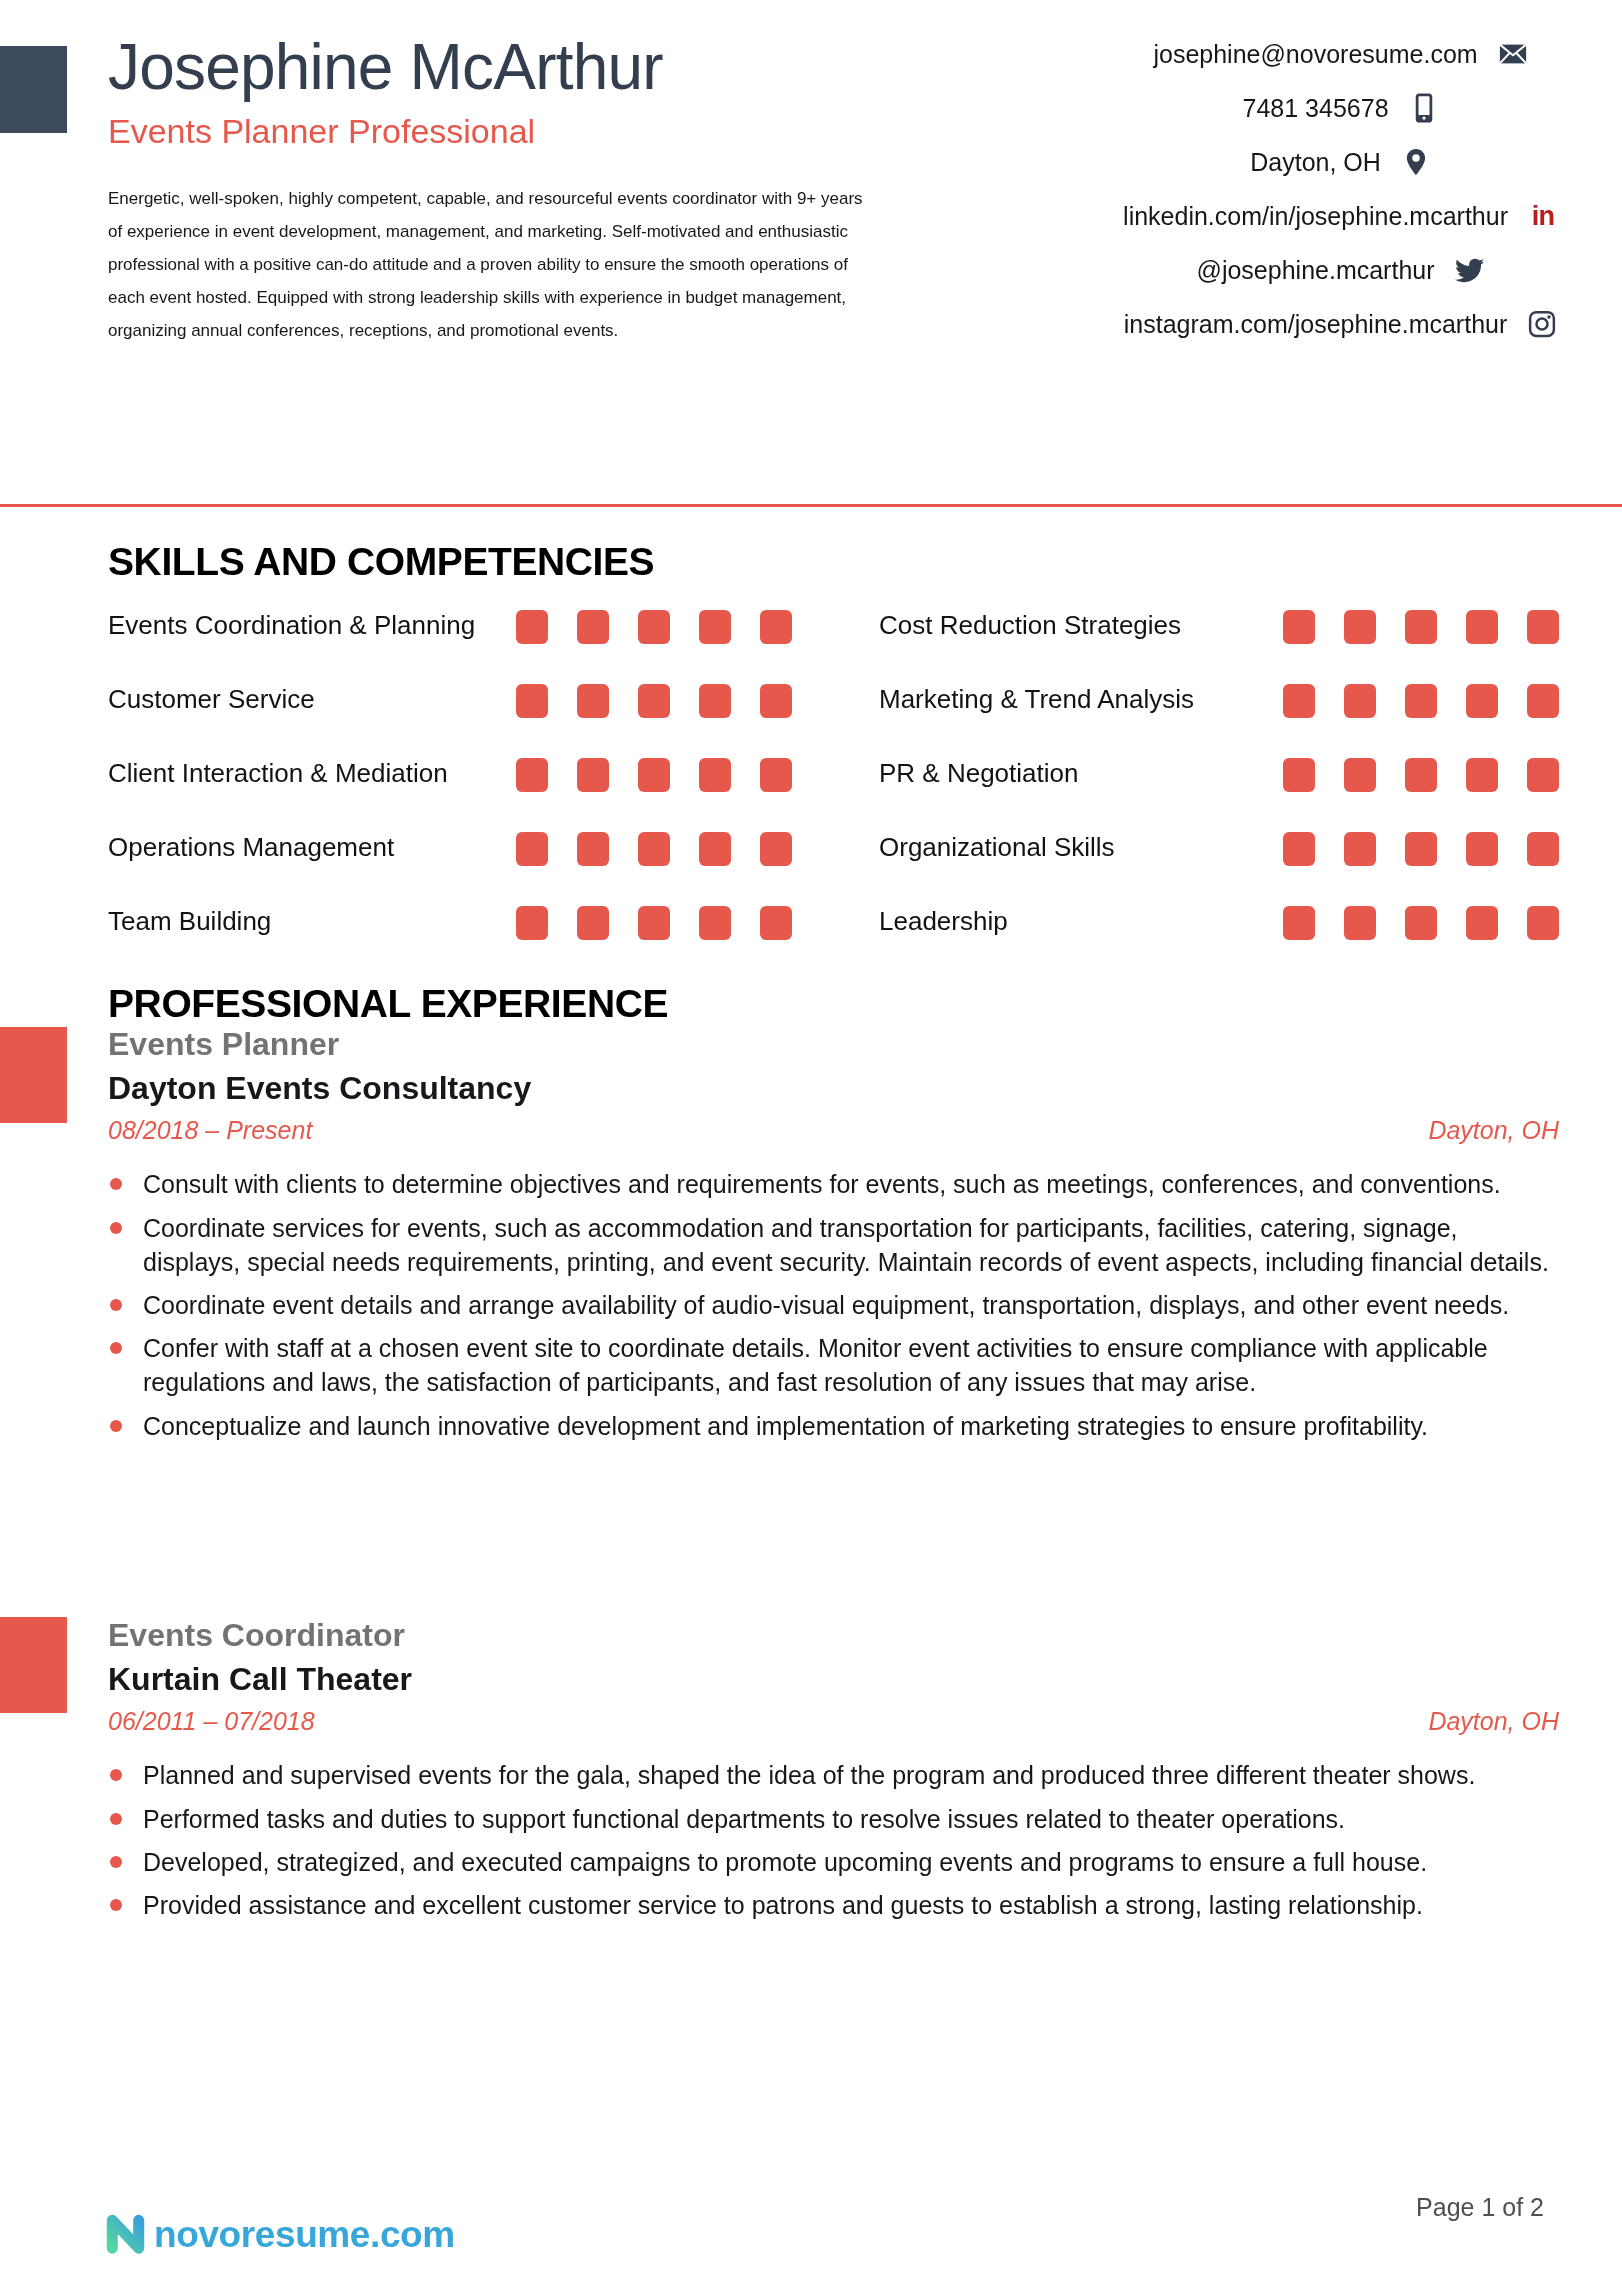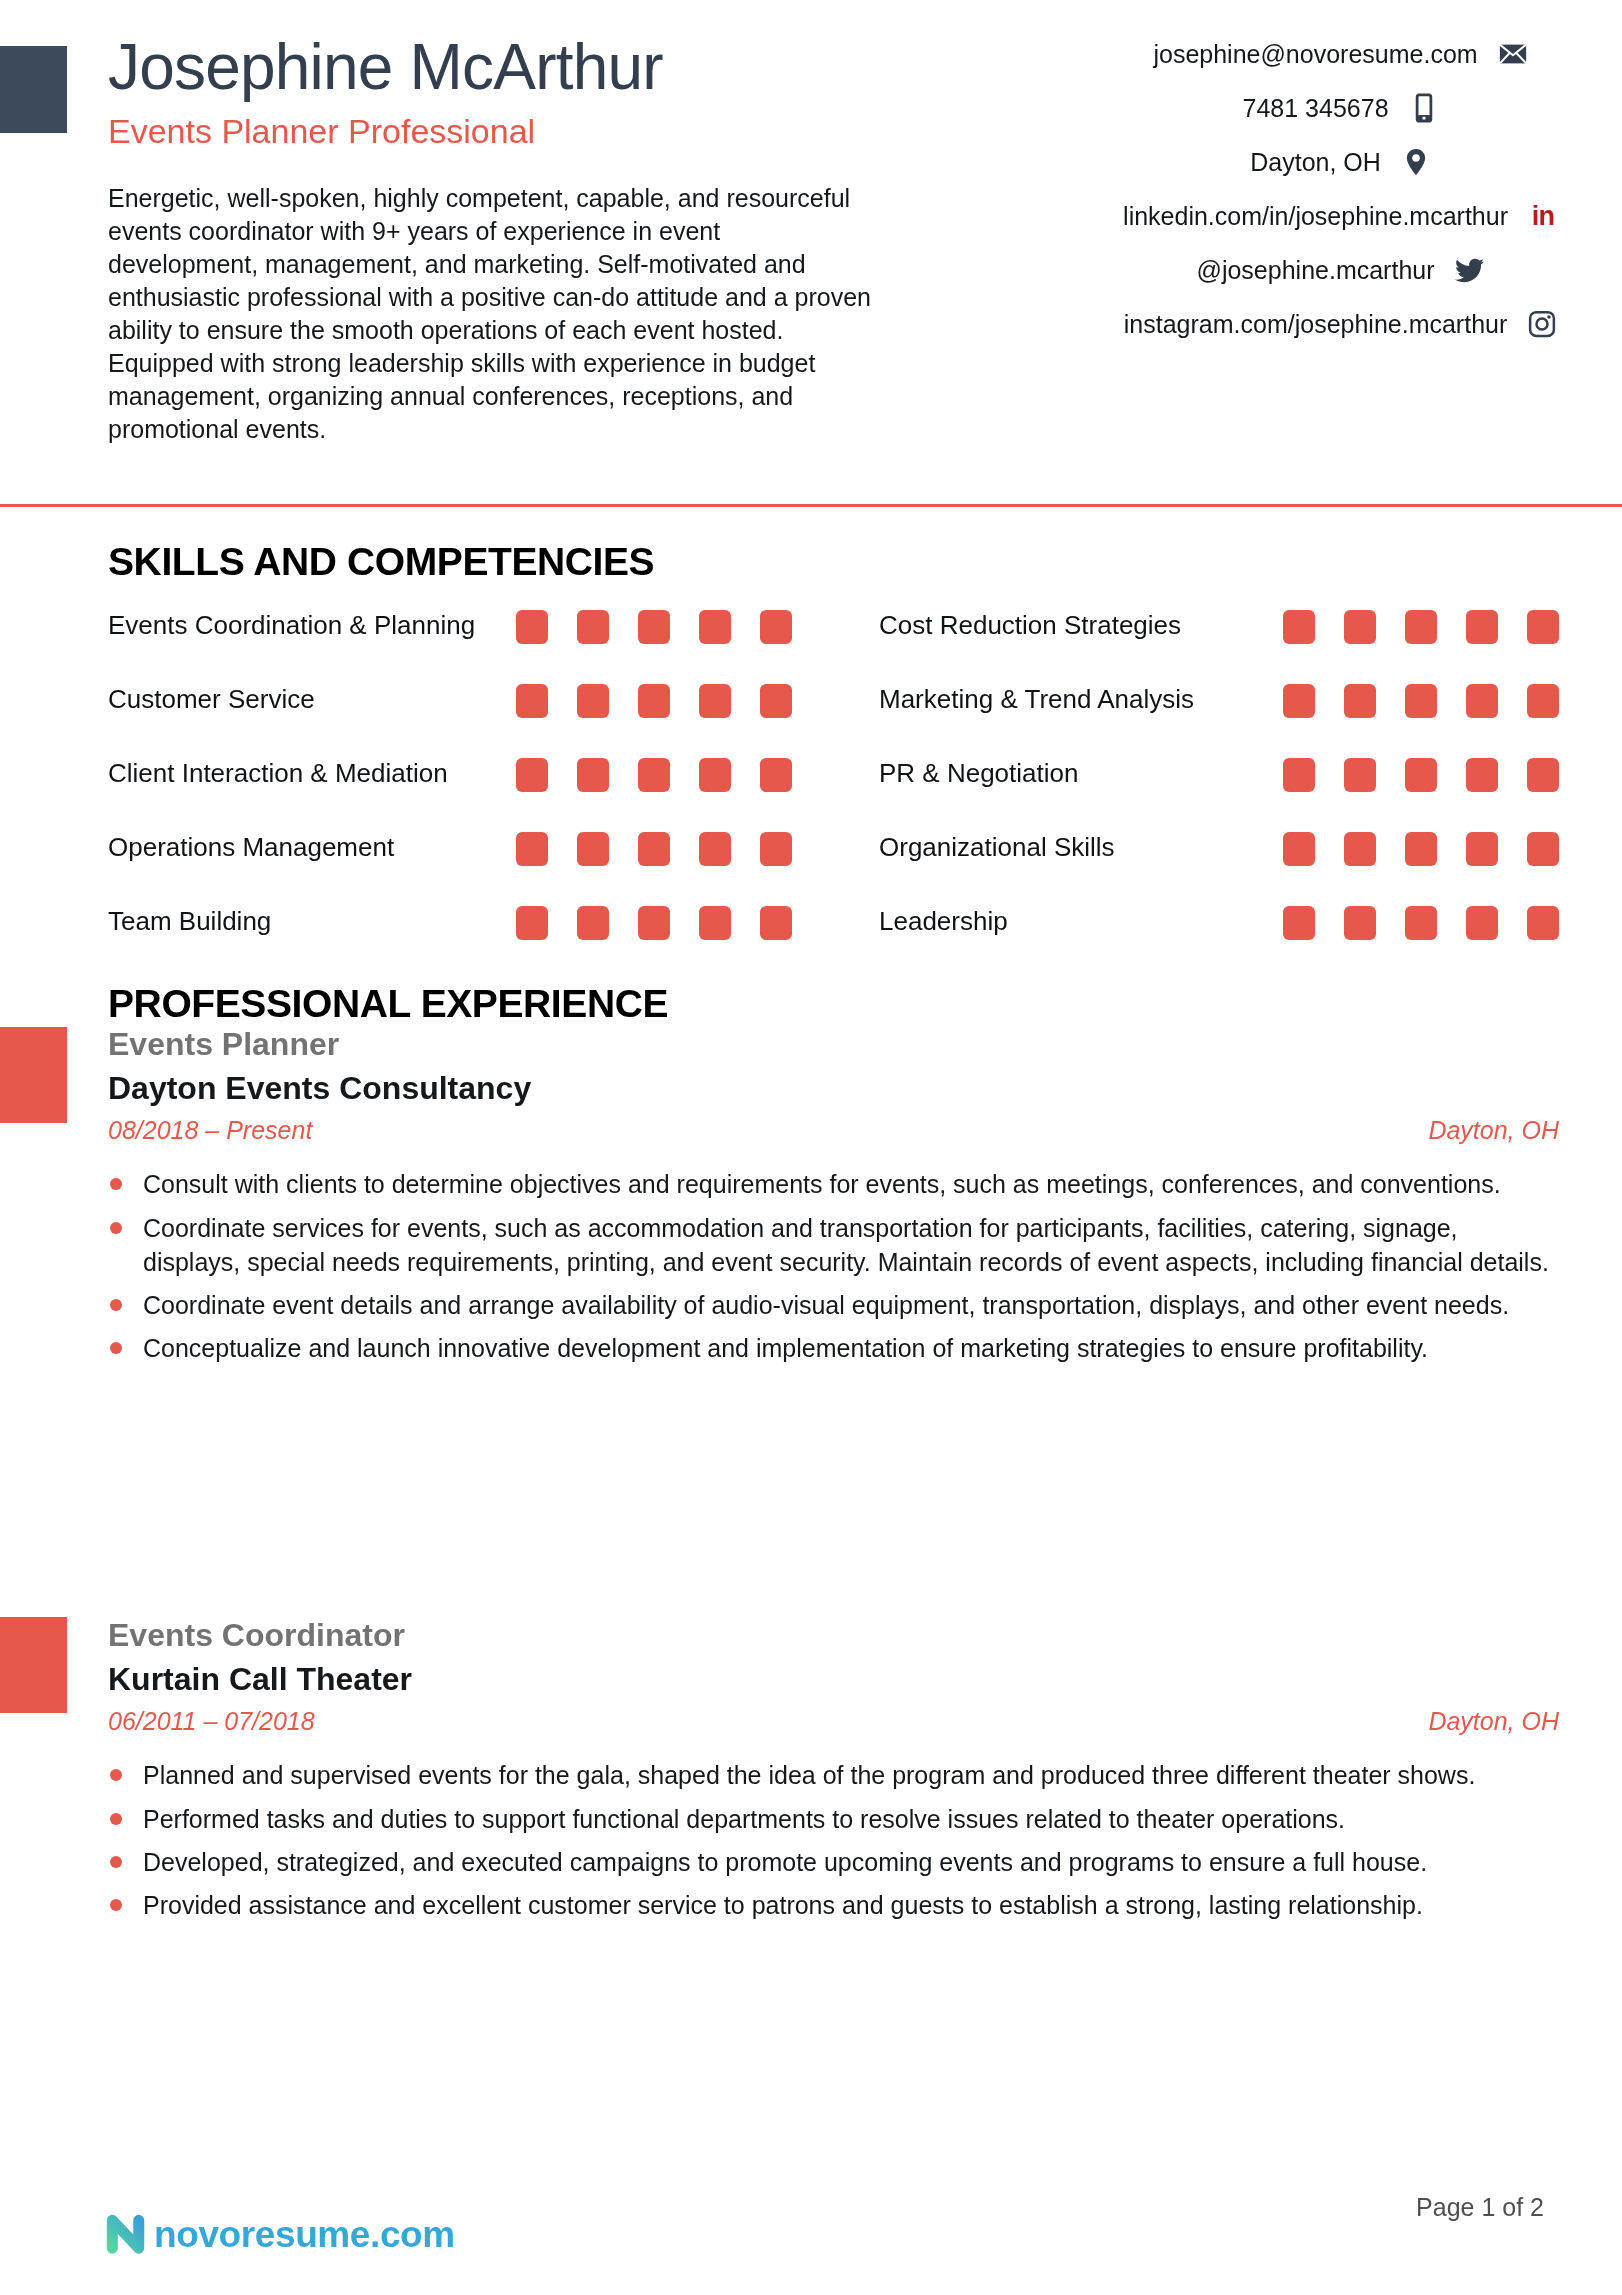--- a/index.html
+++ b/index.html
@@ -20,21 +20,21 @@
   .navy-block{position:absolute;left:0;top:46px;width:67px;height:87px;background:var(--navy);}
   .accent-block{position:absolute;left:0;width:67px;height:96px;background:var(--accent);}
   .accent-block.job1{top:1027px;}
   .accent-block.job2{top:1617px;}
   .divider{position:absolute;left:0;top:504px;width:100%;height:3.4px;background:var(--accent);}
 
   
   .header-left{position:absolute;left:108px;top:32px;width:786px;}
   .name{font-size:64px;font-weight:400;color:#333E4F;letter-spacing:-0.8px;line-height:1.1;}
   .role-subtitle{font-size:34px;color:var(--accent);margin-top:8.4px;line-height:1.2;}
-  .summary{font-size:25px;line-height:33px;color:var(--ink);margin-top:30px;width:765px;}
+  .summary{font-size:17px;line-height:33px;color:var(--ink);margin-top:30px;width:765px;}
 
   
   .contact{position:absolute;right:64px;top:27px;}
   .contact-row{display:flex;align-items:center;justify-content:center;height:54px;}
   .contact-text{font-size:25px;color:var(--ink);}
   .cicon{width:30px;height:30px;margin-left:20px;flex:none;display:flex;align-items:center;justify-content:center;}
   .cicon svg{display:block;}
   .in-glyph{font-size:27px;font-weight:800;color:#b91c1c;line-height:1;letter-spacing:-0.8px;}
 
   h2.section{font-size:39px;font-weight:800;color:#000;letter-spacing:-0.4px;line-height:1.1;}
@@ -255,20 +255,21 @@
     <div class="job-title">Events Planner</div>
     <div class="job-company">Dayton Events Consultancy</div>
     <div class="job-meta">
       <span>08/2018 – Present</span>
       <span>Dayton, OH</span>
     </div>
     <ul class="bullets">
       <li>Consult with clients to determine objectives and requirements for events, such as meetings, conferences, and conventions.</li>
       <li>Coordinate services for events, such as accommodation and transportation for participants, facilities, catering, signage, displays, special needs requirements, printing, and event security. Maintain records of event aspects, including financial details.</li>
       <li>Coordinate event details and arrange availability of audio-visual equipment, transportation, displays, and other event needs.</li>
+      <li>Confer with staff at a chosen event site to coordinate details. Monitor event activities to ensure compliance with applicable regulations and laws, the satisfaction of participants, and fast resolution of any issues that may arise.</li>
       <li>Conceptualize and launch innovative development and implementation of marketing strategies to ensure profitability.</li>
     </ul>
   </div>
 
   <div class="job job2">
     <div class="job-title">Events Coordinator</div>
     <div class="job-company">Kurtain Call Theater</div>
     <div class="job-meta">
       <span>06/2011 – 07/2018</span>
       <span>Dayton, OH</span>

